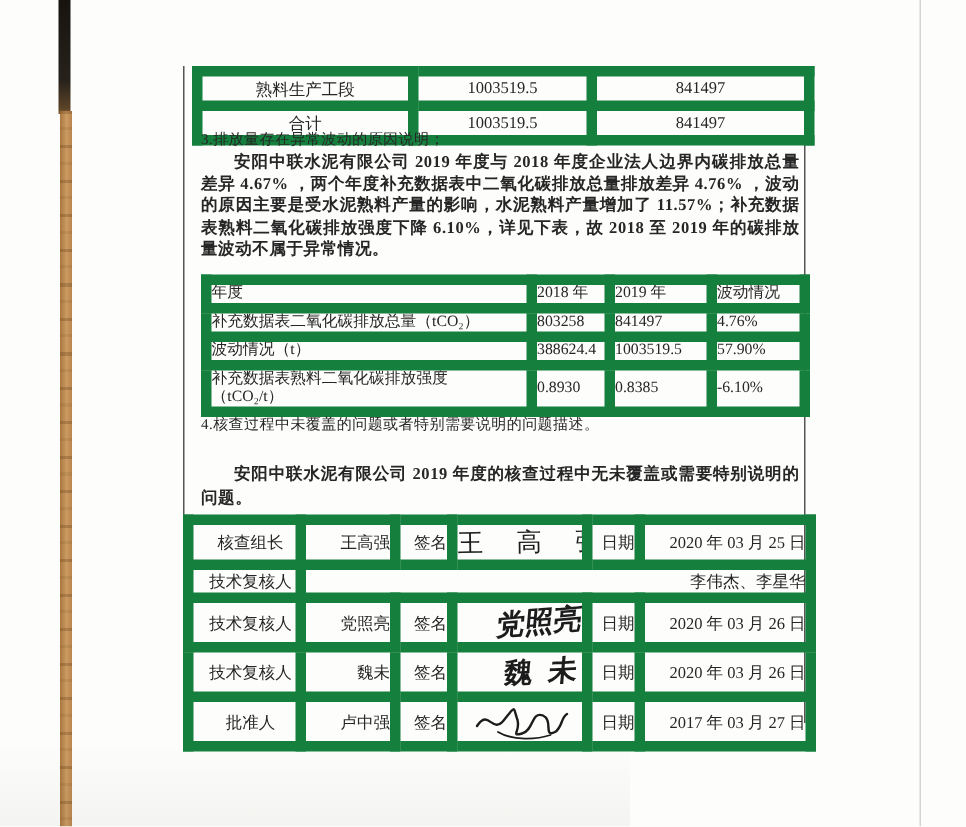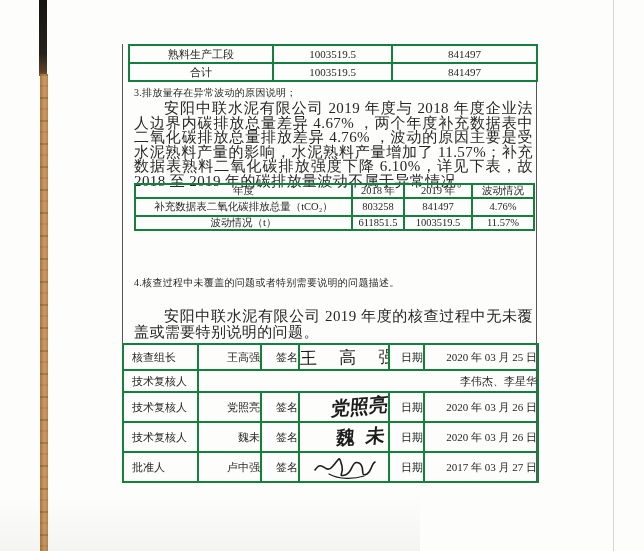--- a/index.html
+++ b/index.html
@@ -18,40 +18,40 @@
     background:repeating-linear-gradient(180deg,rgba(90,55,15,.28) 0 2px,rgba(0,0,0,0) 2px 11px,rgba(120,80,35,.15) 11px 13px,rgba(0,0,0,0) 13px 23px);}
   .paper-edge{position:absolute;left:613px;top:0;width:1px;height:551px;background:#d6d6d2;}
   .scan-shade{position:absolute;left:0;bottom:0;width:420px;height:55px;
     background:linear-gradient(to top,rgba(70,70,62,.05),rgba(0,0,0,0));}
 
   
   .frame{position:absolute;left:122px;top:44px;width:413px;height:438px;
     border-left:1px solid #555;border-right:1px solid #555;}
 
   table{border-collapse:collapse;table-layout:fixed;}
-  td,th{border:2px solid #15803d;padding:0;font-weight:normal;overflow:hidden;}
+  td,th{border:7px solid #15803d;padding:0;font-weight:normal;overflow:hidden;}
 
   .mini-table{position:absolute;left:5px;top:0;width:408px;}
   .mini-table td{height:16px;text-align:center;font-size:11px;}
 
   .s-heading{position:absolute;left:11px;width:399px;font-size:10px;letter-spacing:.3px;}
   .heading3{top:42px;}
   .heading4{top:232px;}
-  .s-par{position:absolute;left:11px;width:399px;font-size:15px;line-height:14.6px;
-    text-align:justify;text-indent:2em;letter-spacing:.4px;}
+  .s-par{position:absolute;left:11px;width:399px;font-size:11px;line-height:14.6px;
+    text-align:justify;text-indent:2em;letter-spacing:.4px;font-weight:bold;}
   .par3{top:57px;}
   .par4{top:264px;line-height:16px;}
 
   .cmp-table{position:absolute;left:11px;top:139px;width:399px;}
-  .cmp-table td{text-align:center;font-size:10.5px;line-height:12px;}
+  .cmp-table td{text-align:left;font-size:10.5px;line-height:12px;}
   .cmp-unit{display:block;font-size:10.5px;}
 
   .sig-table{position:absolute;left:-1px;top:299px;width:415px;}
   .sig-table td{font-size:11px;}
-  .cell-role{text-align:left;padding-left:8px;}
+  .cell-role{text-align:center;padding-left:8px;}
   .cell-center{text-align:right;}
   .cell-members{text-align:right;padding-left:11px;}
 
   .hw{display:inline-block;color:#1c1c1c;}
   .hw-wang{font-size:17px;letter-spacing:9px;transform:rotate(-1deg);font-weight:500;white-space:nowrap;}
   .hw-dang{font-size:19px;font-weight:bold;transform:rotate(-5deg) skewX(-10deg);white-space:nowrap;}
   .hw-wei{font-size:19px;font-weight:bold;letter-spacing:3px;transform:rotate(-3deg) skewX(-8deg);white-space:nowrap;}
   .scribble{display:block;margin:0 auto;}
 </style>
 </head>
@@ -102,23 +102,32 @@
       <td>波动情况</td>
     </tr>
     <tr style="height:18px">
       <td>补充数据表二氧化碳排放总量（tCO₂）</td>
       <td>803258</td>
       <td>841497</td>
       <td>4.76%</td>
     </tr>
     <tr style="height:14px">
       <td>波动情况（t）</td>
-      <td>611851.5</td>
+      <td>388624.4</td>
       <td>1003519.5</td>
-      <td>11.57%</td>
+      <td>57.90%</td>
+    </tr>
+    <tr style="height:31px">
+      <td>
+        <span>补充数据表熟料二氧化碳排放强度</span>
+        <span class="cmp-unit">（tCO₂/t）</span>
+      </td>
+      <td>0.8930</td>
+      <td>0.8385</td>
+      <td>-6.10%</td>
     </tr>
   </tbody>
     </table>
 
   <div class="s-heading heading4">4.核查过程中未覆盖的问题或者特别需要说明的问题描述。</div>
   <div class="s-par par4">安阳中联水泥有限公司 2019 年度的核查过程中无未覆盖或需要特别说明的问题。</div>
 
   <table class="sig-table">
     <colgroup>
         <col style="width:75px">

